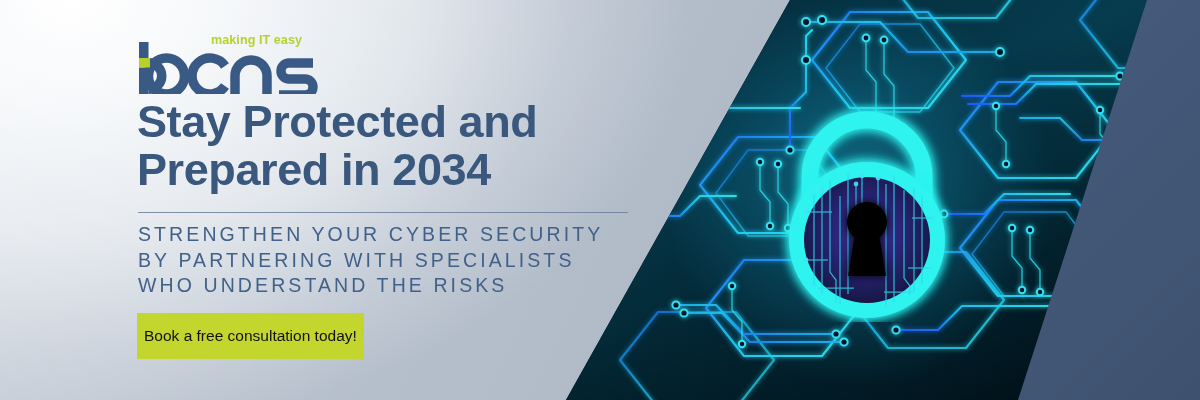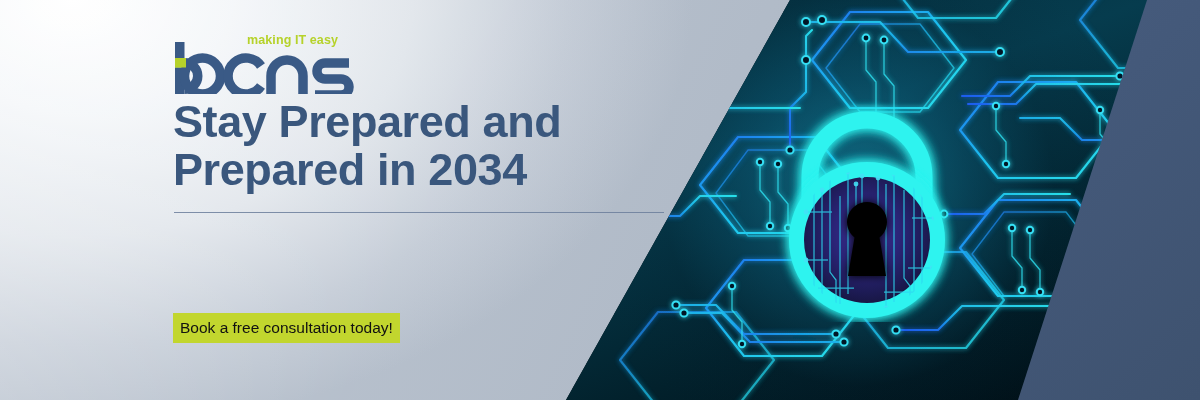--- a/index.html
+++ b/index.html
@@ -78,21 +78,20 @@
     height: 250px;
   }
 
   
   .content {
     position: absolute;
     left: 137px;
     top: 0;
     width: 520px;
     height: 400px;
-    margin-left: 36px;
   }
 
   .logo-block {
     position: absolute;
     left: 0;
     top: 28px;
     width: 230px;
     height: 62px;
   }
   .tagline {
@@ -144,21 +143,21 @@
 
   .cta {
     position: absolute;
     left: 0px;
     top: 313px;
     background: #c2d62e;
     color: #111111;
     font-size: 15.5px;
     line-height: 30px;
     height: 30px;
-    padding: 0 7px;
+    padding: 8px 7px;
     display: inline-block;
     white-space: nowrap;
     border: 0;
     font-family: "Liberation Sans", sans-serif;
   }
 </style>
 </head>
 <body>
 
 <div id="banner">
@@ -389,22 +388,27 @@
 
         <path d="M88 24 a18 18 0 1 0 0 20" fill="none" stroke="#3a5a86" stroke-width="9.5" stroke-linecap="butt"></path>
 
         <path d="M98 52 L98 34 a16 16 0 0 1 32 0 L130 52" fill="none" stroke="#3a5a86" stroke-width="9.5"></path>
 
         <path d="M176 21 L152 21 a8 8 0 0 0 0 16 L168 37 a8 8 0 0 1 0 16 L142 53" fill="none" stroke="#3a5a86" stroke-width="9.5" stroke-linecap="butt"></path>
       </svg>
     </div>
 
     <div class="headline">
-      <div>Stay Prepared and</div>
+      <div>Stay Protected and</div>
       <div>Prepared in 2034</div>
     </div>
 
     <div class="divider"></div>
 
+    <div class="subhead">
+      <div>STRENGTHEN YOUR CYBER SECURITY</div>
+      <div>BY PARTNERING WITH SPECIALISTS</div>
+      <div>WHO UNDERSTAND THE RISKS</div>
+    </div>
 
     <div class="cta">Book a free consultation today!</div>
   </div>
 </div>
 
 </body></html>

